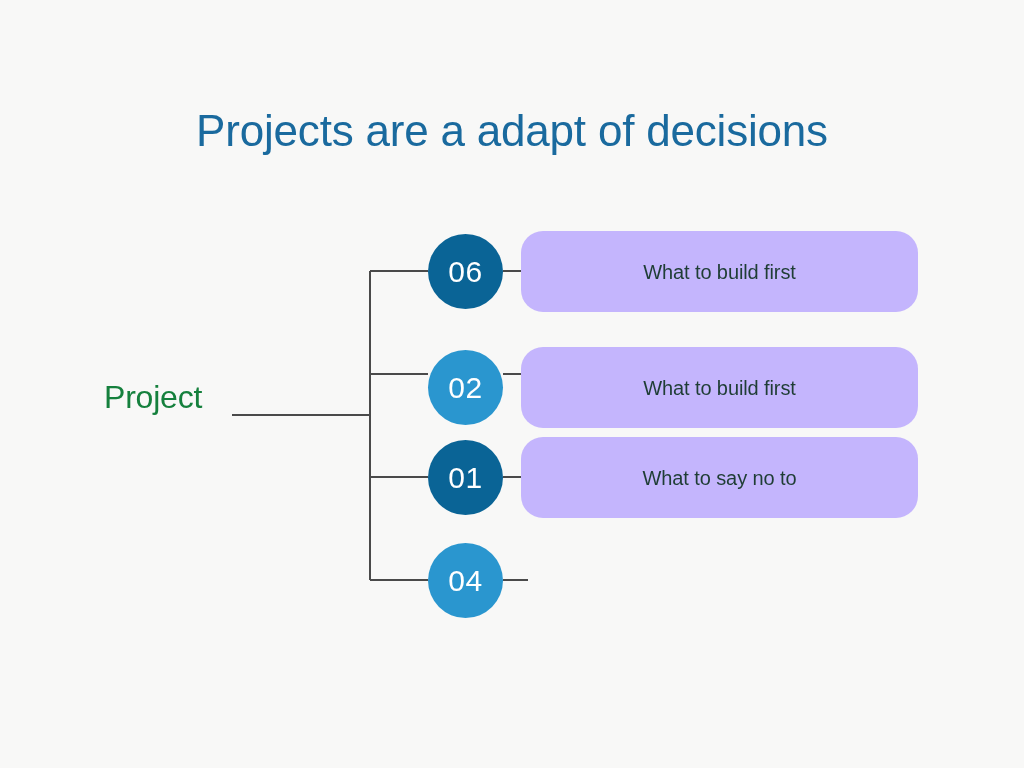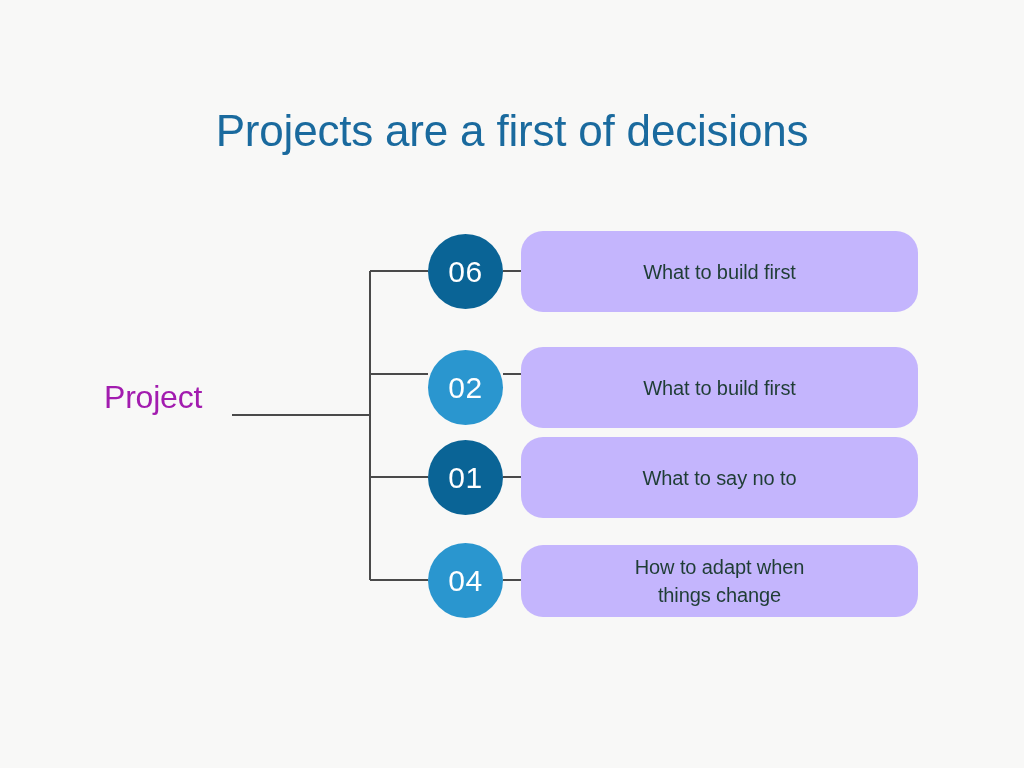--- a/index.html
+++ b/index.html
@@ -40,21 +40,21 @@
 
   
   .root-label {
     position: absolute;
     left: 104px;
     top: 378px;
     width: 250px;
     font-size: 32px;
     line-height: 38px;
     font-weight: 400;
-    color: #a21caf;
+    color: #15803d;
     letter-spacing: -0.2px;
   }
   .root-label .ln {
     display: block;
   }
 
   
   .connectors {
     position: absolute;
     left: 0;
@@ -130,21 +130,21 @@
     text-align: center;
     letter-spacing: -0.1px;
   }
   .card-text .ln { display: block; }
 </style>
 </head>
 <body>
 
 <div class="slide">
 
-  <div class="slide-title">Projects are a first of decisions</div>
+  <div class="slide-title">Projects are a adapt of decisions</div>
 
   <div class="root-label">
     <span class="ln">Project</span>
   </div>
 
   <svg class="connectors" viewBox="0 0 1024 768" width="1024" height="768" xmlns="http://www.w3.org/2000/svg">
     <g stroke="#4a4a4a" stroke-width="1.6" fill="none" shape-rendering="crispEdges">
       <line x1="232" y1="415" x2="370" y2="415"></line>
       <line x1="370" y1="271" x2="370" y2="580"></line>
       <line x1="370" y1="271" x2="428" y2="271"></line>
@@ -182,22 +182,16 @@
       <div class="badge dark">01</div>
       <div class="card">
         <div class="card-text">
           <span class="ln">What to say no to</span>
         </div>
       </div>
     </div>
 
     <div class="row row-4">
       <div class="badge light">04</div>
-      <div class="card">
-        <div class="card-text">
-          <span class="ln">How to adapt when</span>
-          <span class="ln">things change</span>
-        </div>
-      </div>
     </div>
 
   </div>
 </div>
 
 </body></html>

